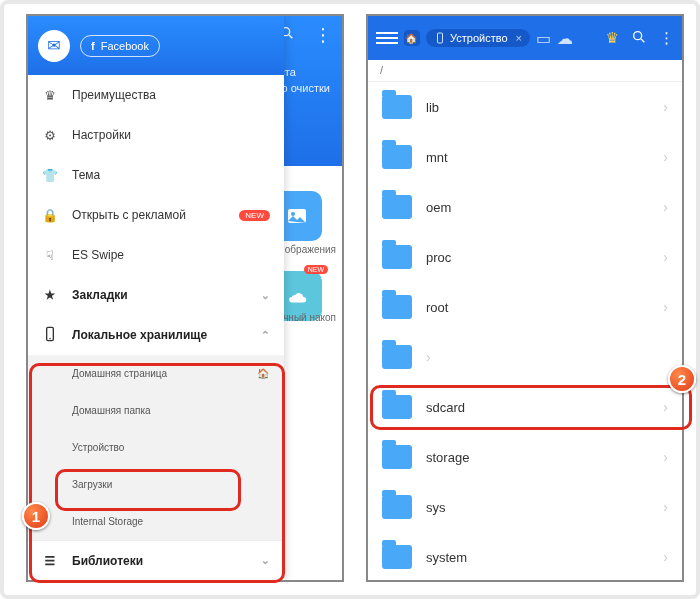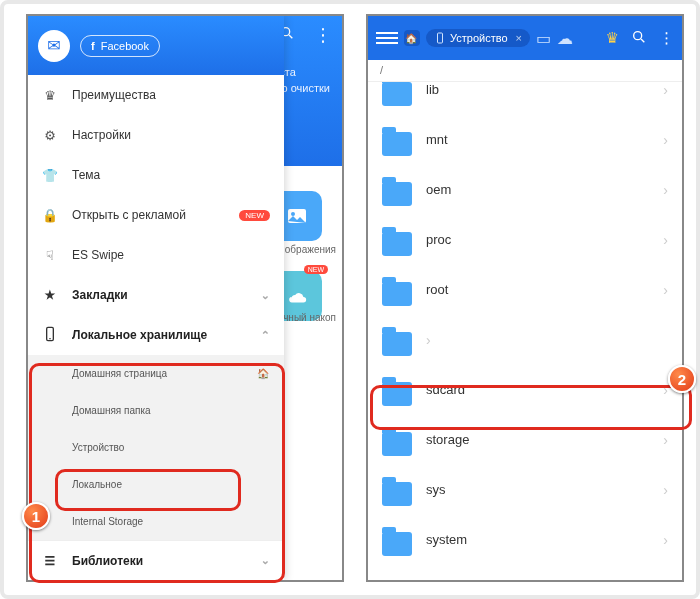--- a/index.html
+++ b/index.html
@@ -61,21 +61,21 @@
   .hamb { width:22px; display:flex; flex-direction:column; gap:3px; }
   .hamb div { height:2px; background:#fff; }
   .bread { display:flex; align-items:center; gap:4px; background:#1559c8; border-radius:12px; padding:3px 8px; font-size:11px; }
   .bread .x { margin-left:4px; opacity:0.7; }
   .bread-home { width:16px; height:16px; background:#1559c8; border-radius:4px; display:flex; align-items:center; justify-content:center; font-size:10px; }
   .rp-right { margin-left:auto; display:flex; align-items:center; gap:12px; font-size:15px; }
   .crown { color:#ffd24a; }
 
   .rp-path { height:22px; padding: 4px 12px; font-size:11px; color:#777; border-bottom:1px solid #eee; }
   .file-list { overflow:hidden; }
-  .file-row { height: 50px; display:flex; padding: 0 14px; gap:14px; }
+  .file-row { height: 50px; display:flex; align-items:center; padding: 0 14px; gap:14px; }
   .folder-ic { width:30px; height:24px; background:#4aa8f9; border-radius:3px; position:relative; }
   .folder-ic::before { content:""; position:absolute; left:0; top:-5px; width:14px; height:6px; background:#4aa8f9; border-radius:2px 2px 0 0; }
   .file-name { flex:1; font-size:13px; color:#333; }
   .file-arrow { color:#ccc; font-size:14px; }
 
   svg.icon { width:16px; height:16px; }
 </style>
 </head>
 <body>
 
@@ -166,21 +166,21 @@
             <span>Домашняя страница</span>
             <span class="home">🏠</span>
           </div>
           <div class="sub-item">
             <span>Домашняя папка</span>
           </div>
           <div class="sub-item">
             <span>Устройство</span>
           </div>
           <div class="sub-item">
-            <span>Локальное</span>
+            <span>Загрузки</span>
           </div>
           <div class="sub-item">
             <span>Internal Storage</span>
           </div>
         </div>
 
         <div class="section-title" style="border-top:1px solid #eee;">
           <span class="ic">☰</span>
           <span>Библиотеки</span>
           <span class="chev">⌄</span>

